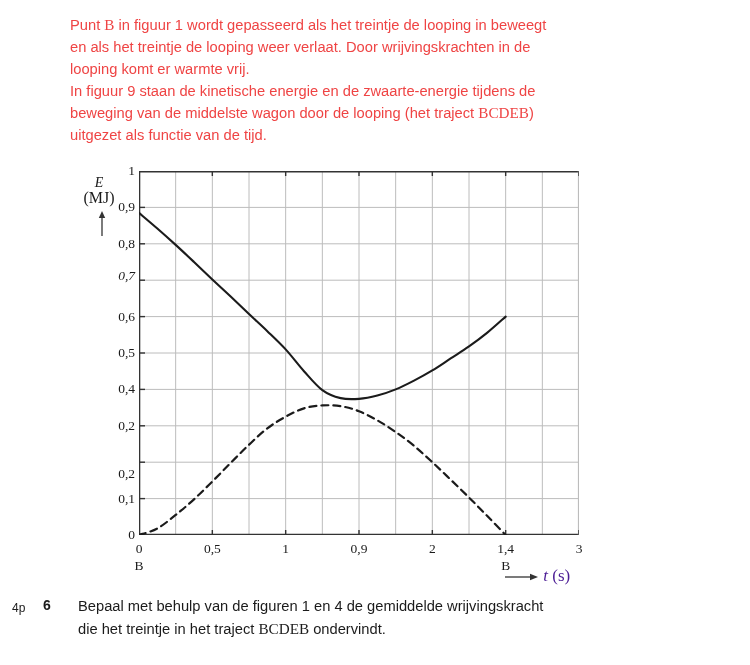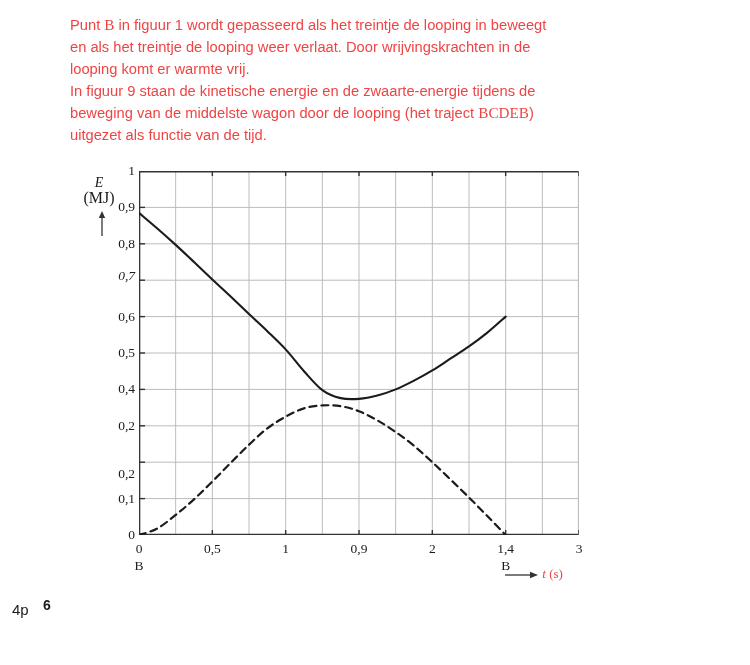--- a/index.html
+++ b/index.html
@@ -133,38 +133,38 @@
     top: 398px;
     width: 440px;
     height: 18px;
   }
 
   #xaxis-name {
     position: absolute;
     left: 505px;
     top: 406px;
     font-family: "Liberation Serif", serif;
-    font-size: 13px;
-    color: #ef4444;
+    font-size: 17px;
+    color: #4c1d95;
     white-space: nowrap;
   }
   #xaxis-name .ital { font-style: italic; }
 
   
   #question-block {
     position: absolute;
     left: 0;
     top: 596px;
     width: 750px;
   }
   #q-points {
     position: absolute;
     left: 12px;
     top: 5px;
-    font-size: 15px;
+    font-size: 12px;
     color: #1b1b1b;
     font-family: "Liberation Sans", sans-serif;
   }
   #q-number {
     position: absolute;
     left: 43px;
     top: 1px;
     font-size: 14px;
     font-weight: bold;
     color: #1b1b1b;
@@ -310,14 +310,16 @@
       <polygon points="33,5 25,1.8 25,8.2" fill="#333"></polygon>
     </svg>
     <span class="ital">t</span><span> (s)</span>
   </div>
 </div>
 
 <div id="question-block">
   <div id="q-points">4p</div>
   <div id="q-number">6</div>
   <div id="q-text">
+      <div class="q-line"><span>Bepaal met behulp van de figuren 1 en 4 de gemiddelde wrijvingskracht</span></div>
+      <div class="q-line"><span>die het treintje in het traject </span><span class="serif-inline">BCDEB</span><span> ondervindt.</span></div>
     </div>
 </div>
 
 </body></html>

